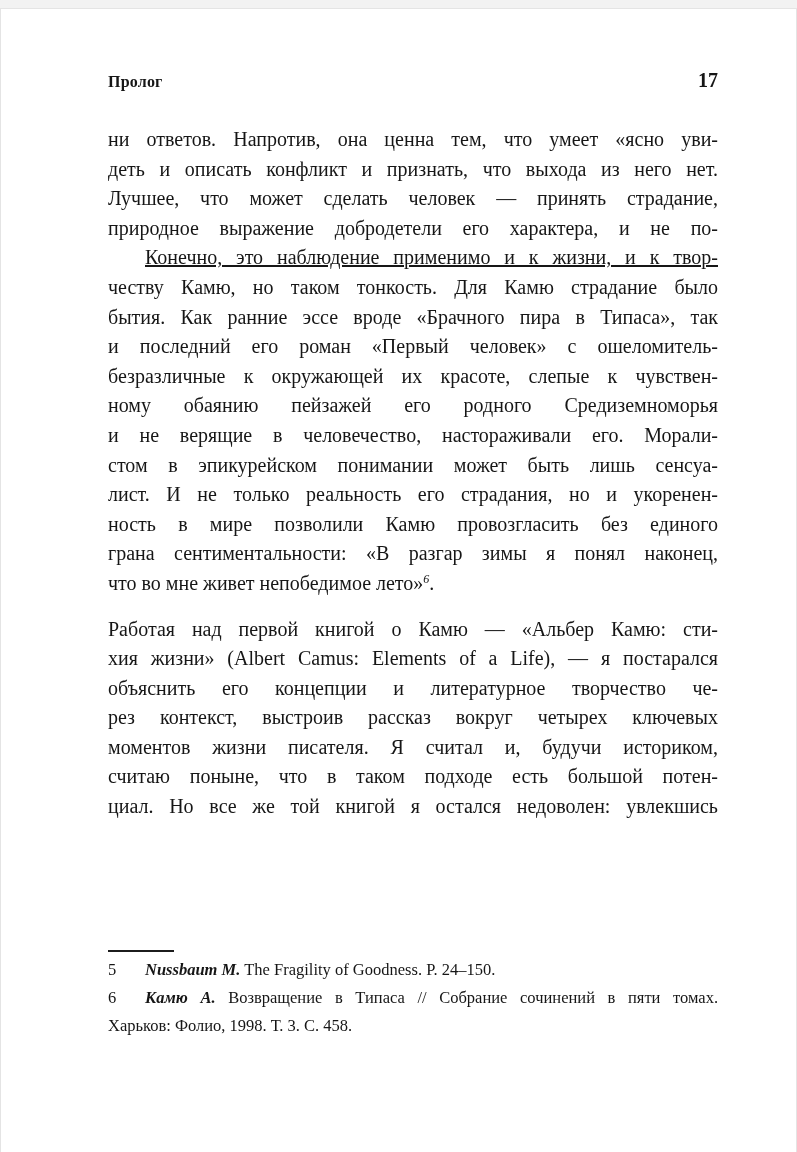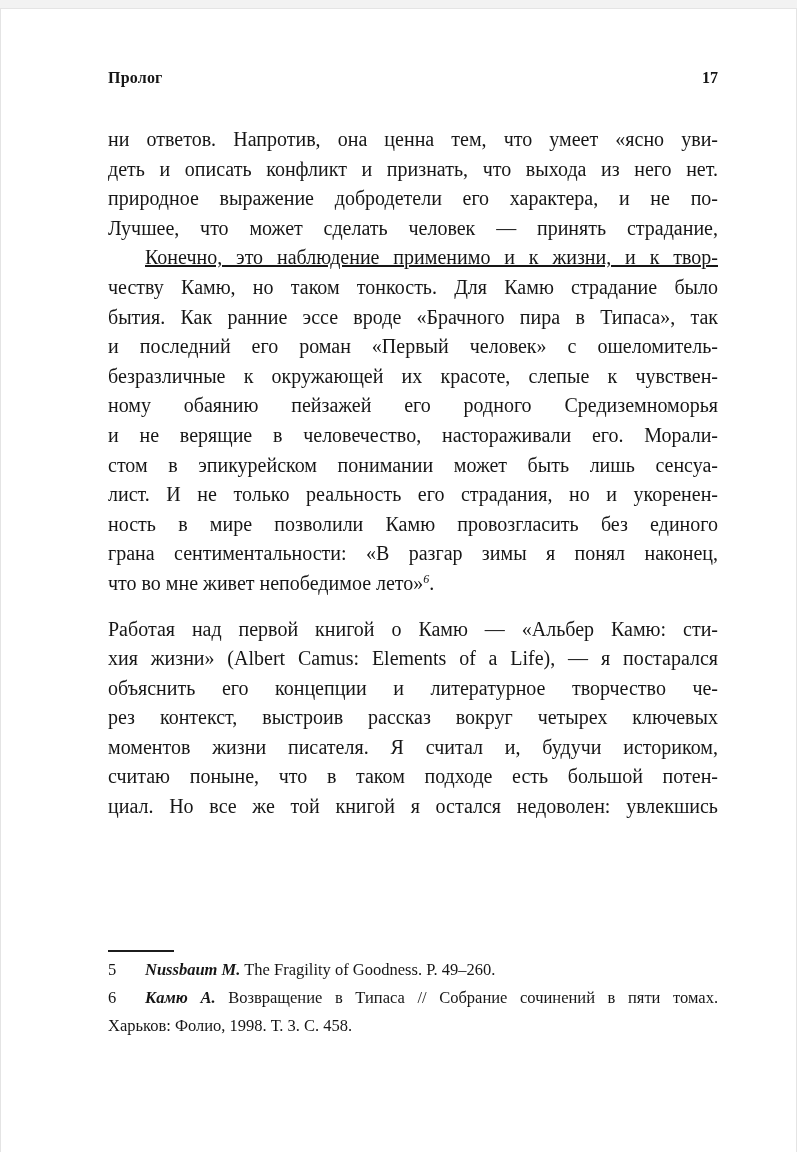--- a/index.html
+++ b/index.html
@@ -24,21 +24,21 @@
     display: flex;
     justify-content: space-between;
     align-items: baseline;
   }
   .running-title {
     font-size: 16px;
     font-weight: 700;
     letter-spacing: 0.2px;
   }
   .page-number {
-    font-size: 16px;
+    font-size: 20px;
     font-weight: 700;
   }
 
   
   .body-text {
     position: absolute;
     left: 108px;
     top: 117px;
     width: 610px;
     font-size: 20px;
@@ -94,22 +94,22 @@
 
   <div class="running-head">
     <span class="running-title">Пролог</span>
     <span class="page-number">17</span>
   </div>
 
   <div class="body-text">
       <div class="paragraph">
         <div class="line">ни ответов. Напротив, она ценна тем, что умеет «ясно уви-</div>
         <div class="line">деть и описать конфликт и признать, что выхода из него нет.</div>
+        <div class="line">Лучшее, что может сделать человек — принять страдание,</div>
         <div class="line">природное выражение добродетели его характера, и не по-</div>
-        <div class="line">Лучшее, что может сделать человек — принять страдание,</div>
       </div>
       <div class="paragraph">
         <div class="line indent">Конечно, это наблюдение применимо и к жизни, и к твор-</div>
         <div class="line">честву Камю, но таком тонкость. Для Камю страдание было</div>
         <div class="line">бытия. Как ранние эссе вроде «Брачного пира в Типаса», так</div>
         <div class="line">и последний его роман «Первый человек» с ошеломитель-</div>
         <div class="line">безразличные к окружающей их красоте, слепые к чувствен-</div>
         <div class="line">ному обаянию пейзажей его родного Средиземноморья</div>
         <div class="line">и не верящие в человечество, настораживали его. Морали-</div>
         <div class="line">стом в эпикурейском понимании может быть лишь сенсуа-</div>
@@ -125,19 +125,19 @@
         <div class="line">рез контекст, выстроив рассказ вокруг четырех ключевых</div>
         <div class="line">моментов жизни писателя. Я считал и, будучи историком,</div>
         <div class="line">считаю поныне, что в таком подходе есть большой потен-</div>
         <div class="line">циал. Но все же той книгой я остался недоволен: увлекшись</div>
       </div>
     </div>
 
   <div class="footnotes">
     <div class="fn-rule"></div>
     <div>
-        <div class="fn-line"><span class="fn-num">5</span><span class="fn-italic">Nussbaum M.</span><span> The Fragility of Goodness. P. 49–260.</span></div>
+        <div class="fn-line"><span class="fn-num">5</span><span class="fn-italic">Nussbaum M.</span><span> The Fragility of Goodness. P. 24–150.</span></div>
         <div class="fn-line stretch"><span class="fn-num">6</span><span class="fn-italic">Камю А.</span><span> Возвращение в Типаса // Собрание сочинений в пяти томах.</span></div>
         <div class="fn-line"><span>Харьков: Фолио, 1998. Т. 3. С. 458.</span></div>
       </div>
   </div>
 
 </div>
 
 </body></html>

